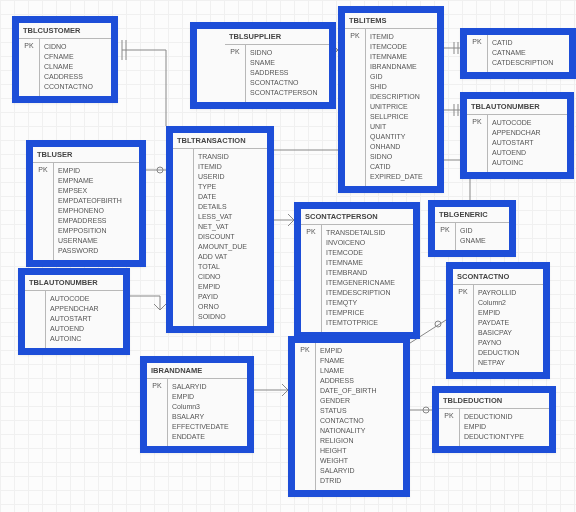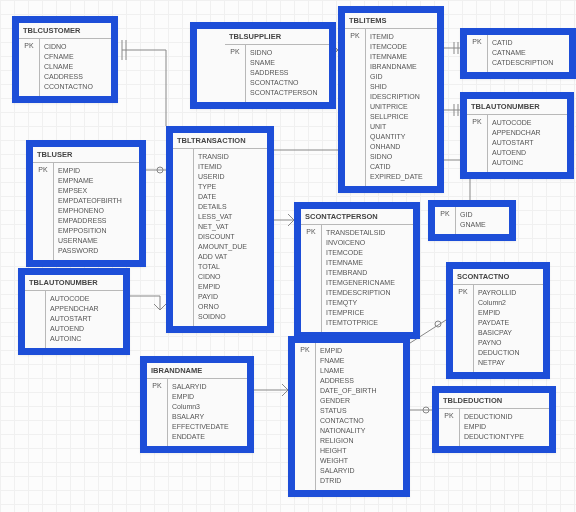--- a/index.html
+++ b/index.html
@@ -236,20 +236,21 @@
           <div>ITEMBRAND</div>
           <div>ITEMGENERICNAME</div>
           <div>ITEMDESCRIPTION</div>
           <div>ITEMQTY</div>
           <div>ITEMPRICE</div>
           <div>ITEMTOTPRICE</div>
         </div>
       </div>
     </div>
     <div class="entity" style="left: 428px; top: 200px; width: 74px;">
+      <div class="title">TBLGENERIC</div>
       <div class="body">
         <div class="pkcol">PK</div>
         <div class="cols">
           <div>GID</div>
           <div>GNAME</div>
         </div>
       </div>
     </div>
     <div class="entity" style="left: 18px; top: 268px; width: 98px;">
       <div class="title">TBLAUTONUMBER</div>

